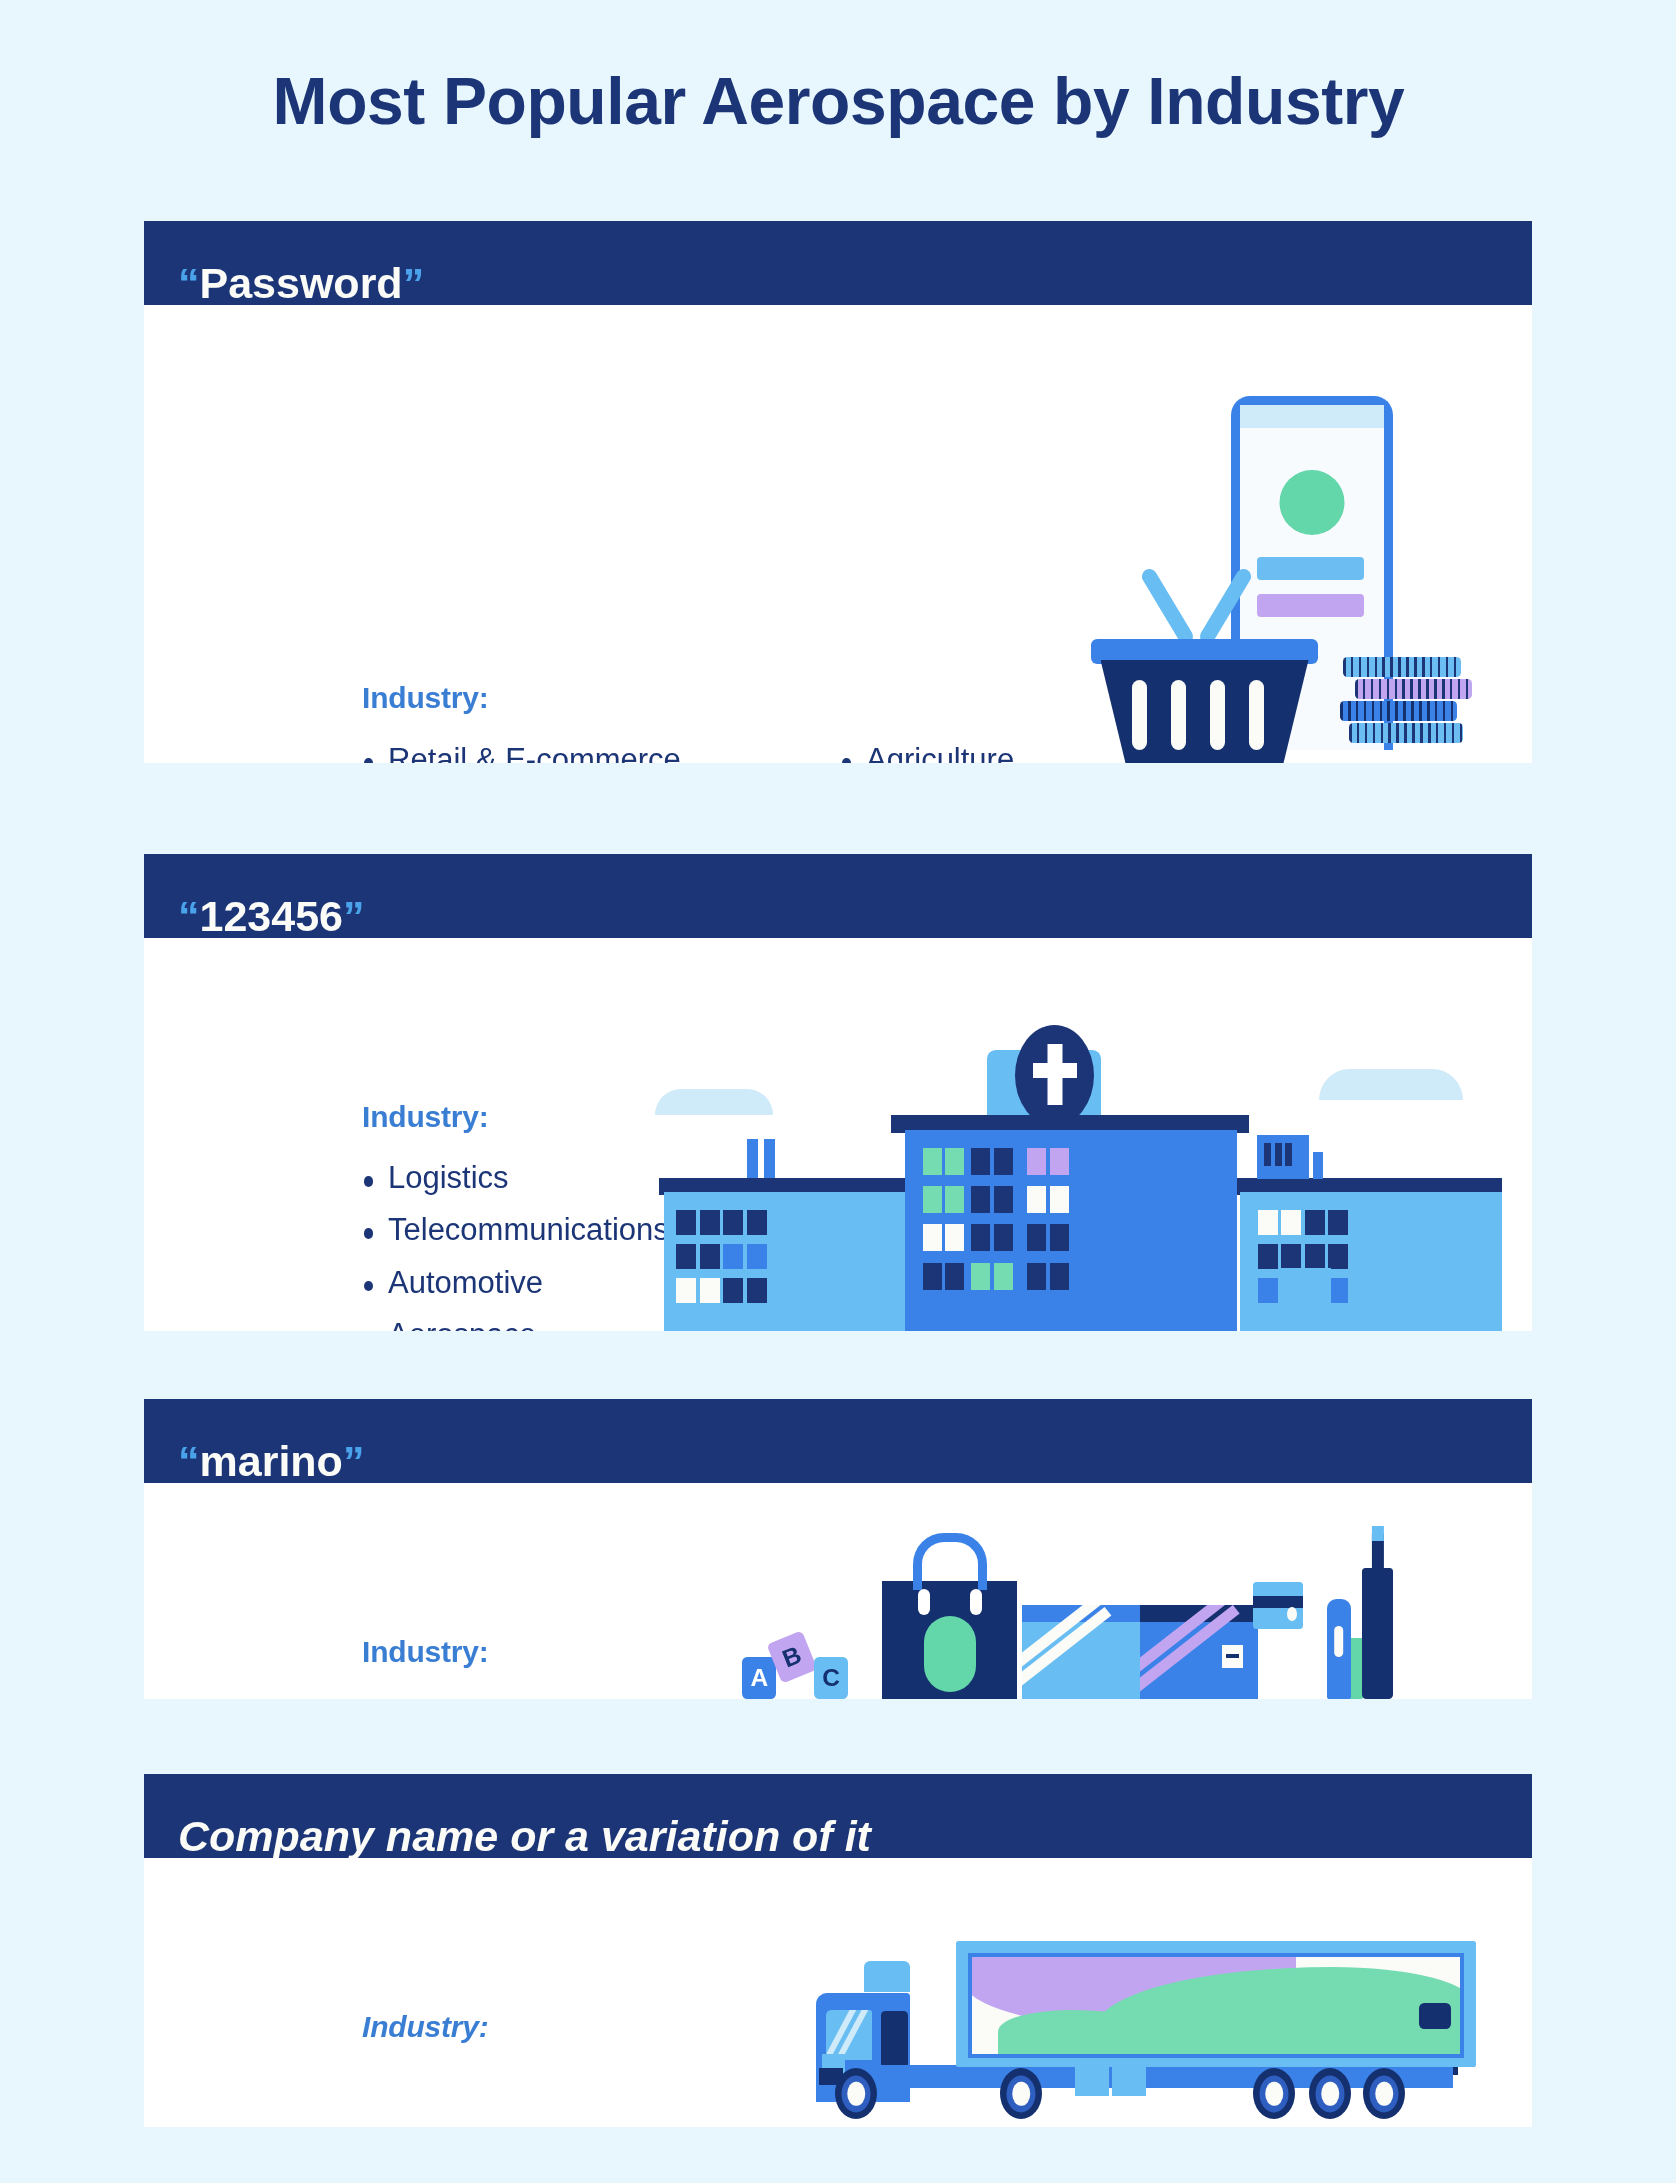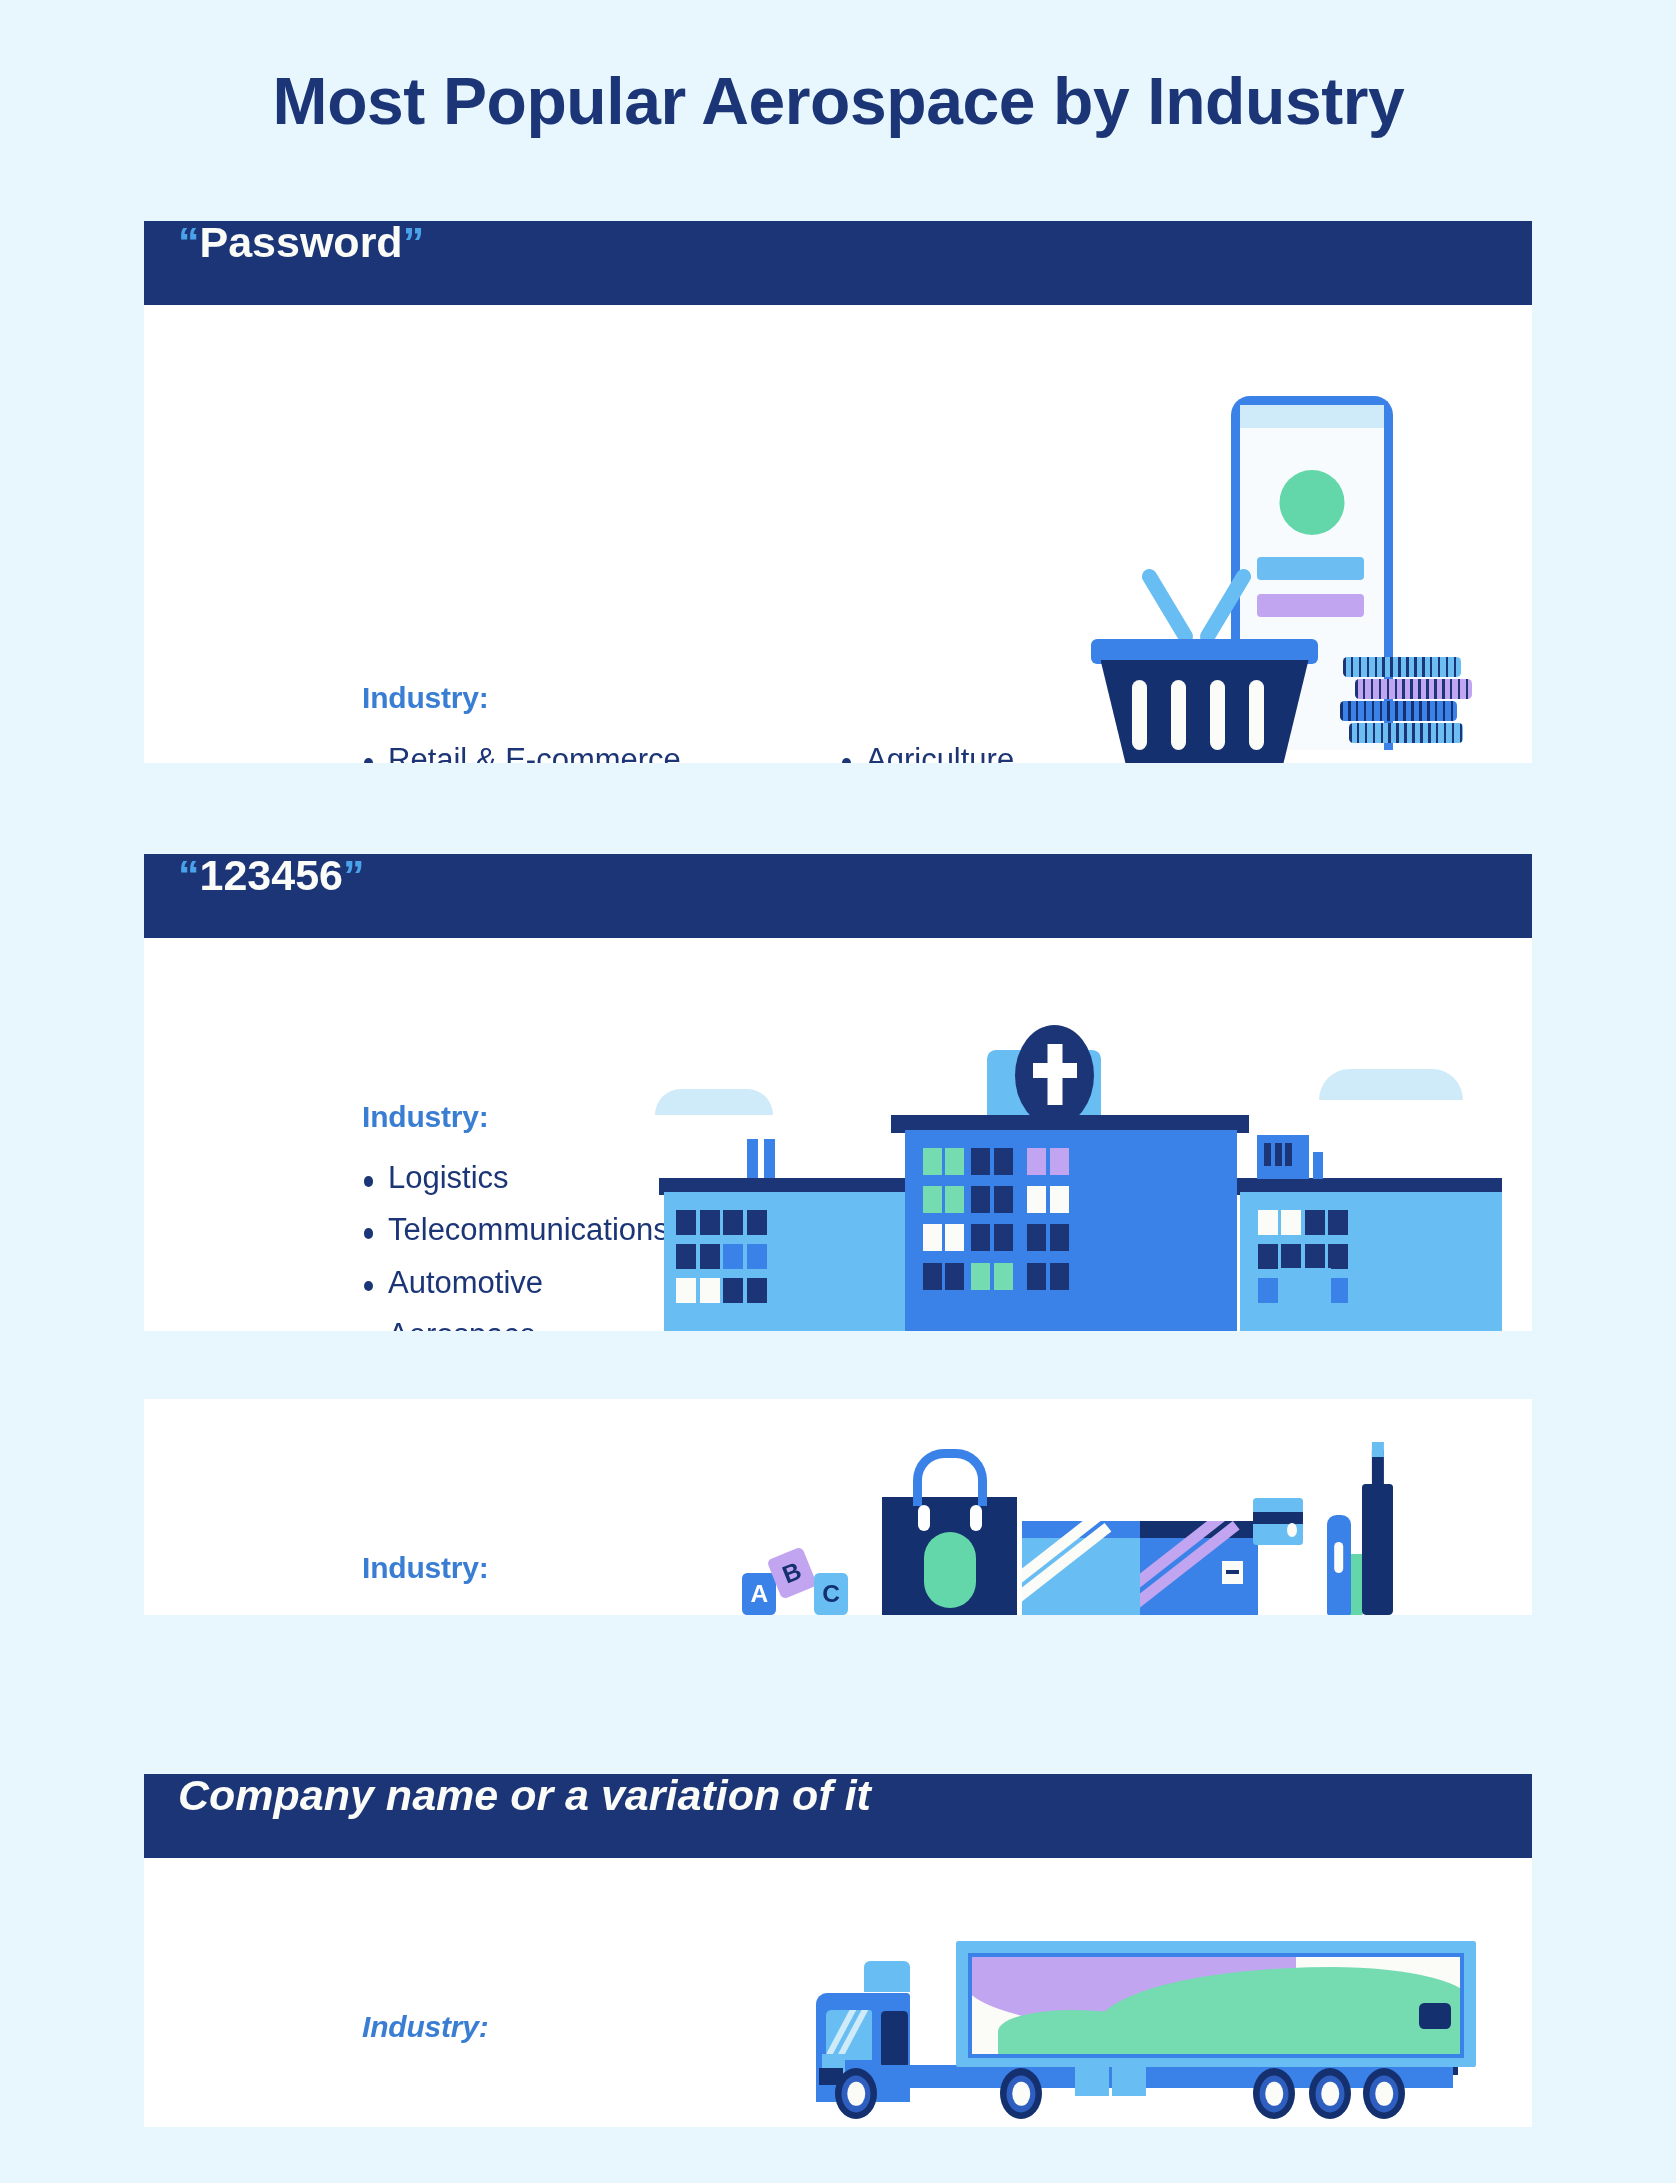--- a/index.html
+++ b/index.html
@@ -22,21 +22,21 @@
     color: #1b3577;
     letter-spacing: -0.4px;
     line-height: 1.1;
   }
 
   .panel { position: absolute; left: 144px; width: 1388px; }
   .panel-header {
     background: #1b3577;
     height: 84px;
     display: flex;
-    align-items: flex-start;
+    align-items: flex-end;
     padding-left: 34px;
   }
   .panel-header .htext {
     font-size: 43px;
     font-weight: bold;
     color: #fbfbf7;
     line-height: 1;
     white-space: nowrap;
   }
   .q { color: #4aa3ea; font-weight: bold; }
@@ -323,20 +323,23 @@
           <div class="win" style="left:122px; top:133px; width:19px; height:27px;"></div>
           <div class="win" style="left:145px; top:133px; width:19px; height:27px;"></div>
 
           <div class="h-door"></div>
         </div>
       </div>
     </div>
   </div>
 
   <div class="panel" style="top:1399px;">
+    <div class="panel-header">
+      <div class="htext"><span class="q">“</span><span>marino</span><span class="q">”</span></div>
+    </div>
     <div class="panel-body" style="height:216px;">
       <div class="industry-label" style="left:218px; top:152px;">Industry:</div>
       <ul class="ilist" style="left:217px; top:215px;">
         <li>Consumer Goods</li>
       </ul>
 
       <div class="ill3">
         <div class="cg blockA cg-block">A</div>
         <div class="cg blockB cg-block">B</div>
         <div class="cg blockC cg-block">C</div>

